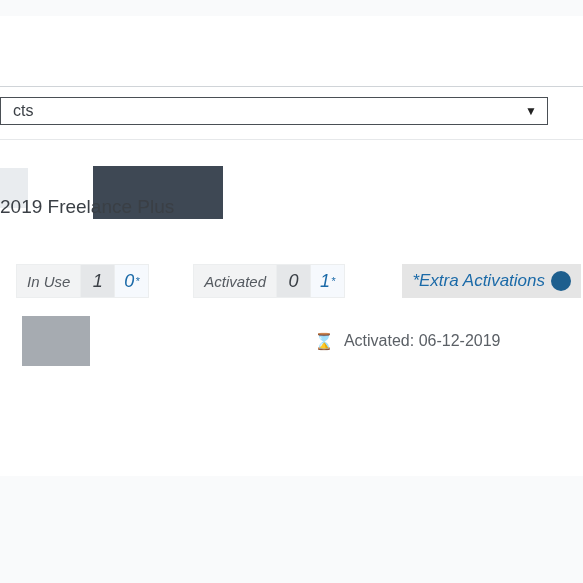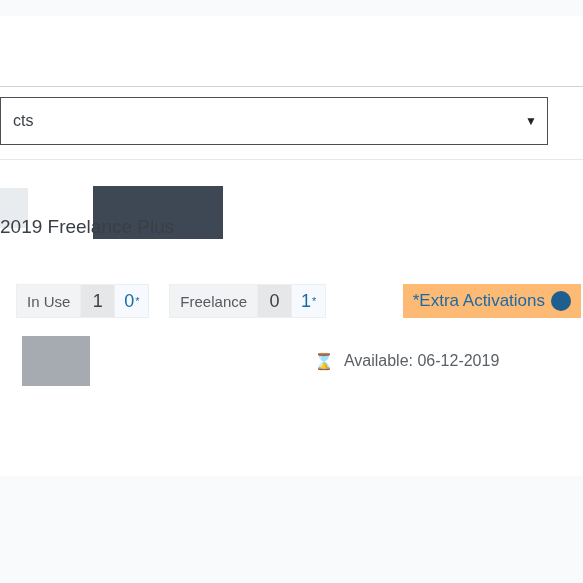--- a/index.html
+++ b/index.html
@@ -23,21 +23,21 @@
     border-top: 1px solid #d0d4d8;
     width: 100%;
   }
   .select-row {
     padding: 10px 16px 14px 0;
     border-bottom: 1px solid #e6e8ea;
   }
   .select-box {
     position: relative;
     width: 548px;
-    height: 48px;
+    height: 28px;
     border: 1px solid #4a4f55;
     background: #ffffff;
     display: flex;
     align-items: center;
     padding: 0 12px;
     font-size: 16px;
     color: #3a3f45;
     cursor: pointer;
   }
   .select-caret {
@@ -74,23 +74,24 @@
   .product-title {
     position: absolute;
     left: 0;
     top: 28px;
     font-size: 19px;
     color: #3a3f45;
   }
   .stats-row {
     display: flex;
     align-items: flex-end;
-    gap: 20px;
+    gap: 44px;
     margin-top: 36px;
     padding-left: 16px;
+    font-style: italic;
   }
   .stat-group {
     display: flex;
     align-items: stretch;
     height: 34px;
     background: #f2f3f4;
     border: 1px solid #eceeef;
   }
   .stat-label {
     display: flex;
@@ -118,21 +119,21 @@
     margin-left: 1px;
     color: #1b6aa8;
   }
   .extra-badge {
     margin-left: auto;
     margin-right: 2px;
     display: flex;
     align-items: center;
     height: 34px;
     padding: 0 10px;
-    background: #fdba74;
+    background: #e5e5e5;
     color: #1b6aa8;
     font-size: 17px;
     gap: 6px;
   }
   .info-dot {
     width: 20px;
     height: 20px;
     border-radius: 50%;
     background: #1e5f8e;
     display: inline-block;
@@ -190,39 +191,39 @@
       <div class="stat-group">
         <div class="stat-label">In Use</div>
         <div class="stat-cell">1</div>
         <div class="stat-cell extra">
           <span>0</span>
             <sup>*</sup>
         </div>
       </div>
 
       <div class="stat-group">
-        <div class="stat-label">Freelance</div>
+        <div class="stat-label">Activated</div>
         <div class="stat-cell">0</div>
         <div class="stat-cell extra">
           <span>1</span>
             <sup>*</sup>
         </div>
       </div>
 
       <div class="extra-badge">
         <span>*Extra Activations</span>
         <span class="info-dot"></span>
       </div>
     </div>
 
     <div class="device-row">
       <div class="device-thumb"></div>
       <div class="activated">
         <span class="hourglass">⌛</span>
         <span>
-          <span>Available:</span>
+          <span>Activated:</span>
           <span>06-12-2019</span>
         </span>
       </div>
     </div>
   </div>
 </div>
 <div class="bottom-gap"></div>
 
 </body></html>

